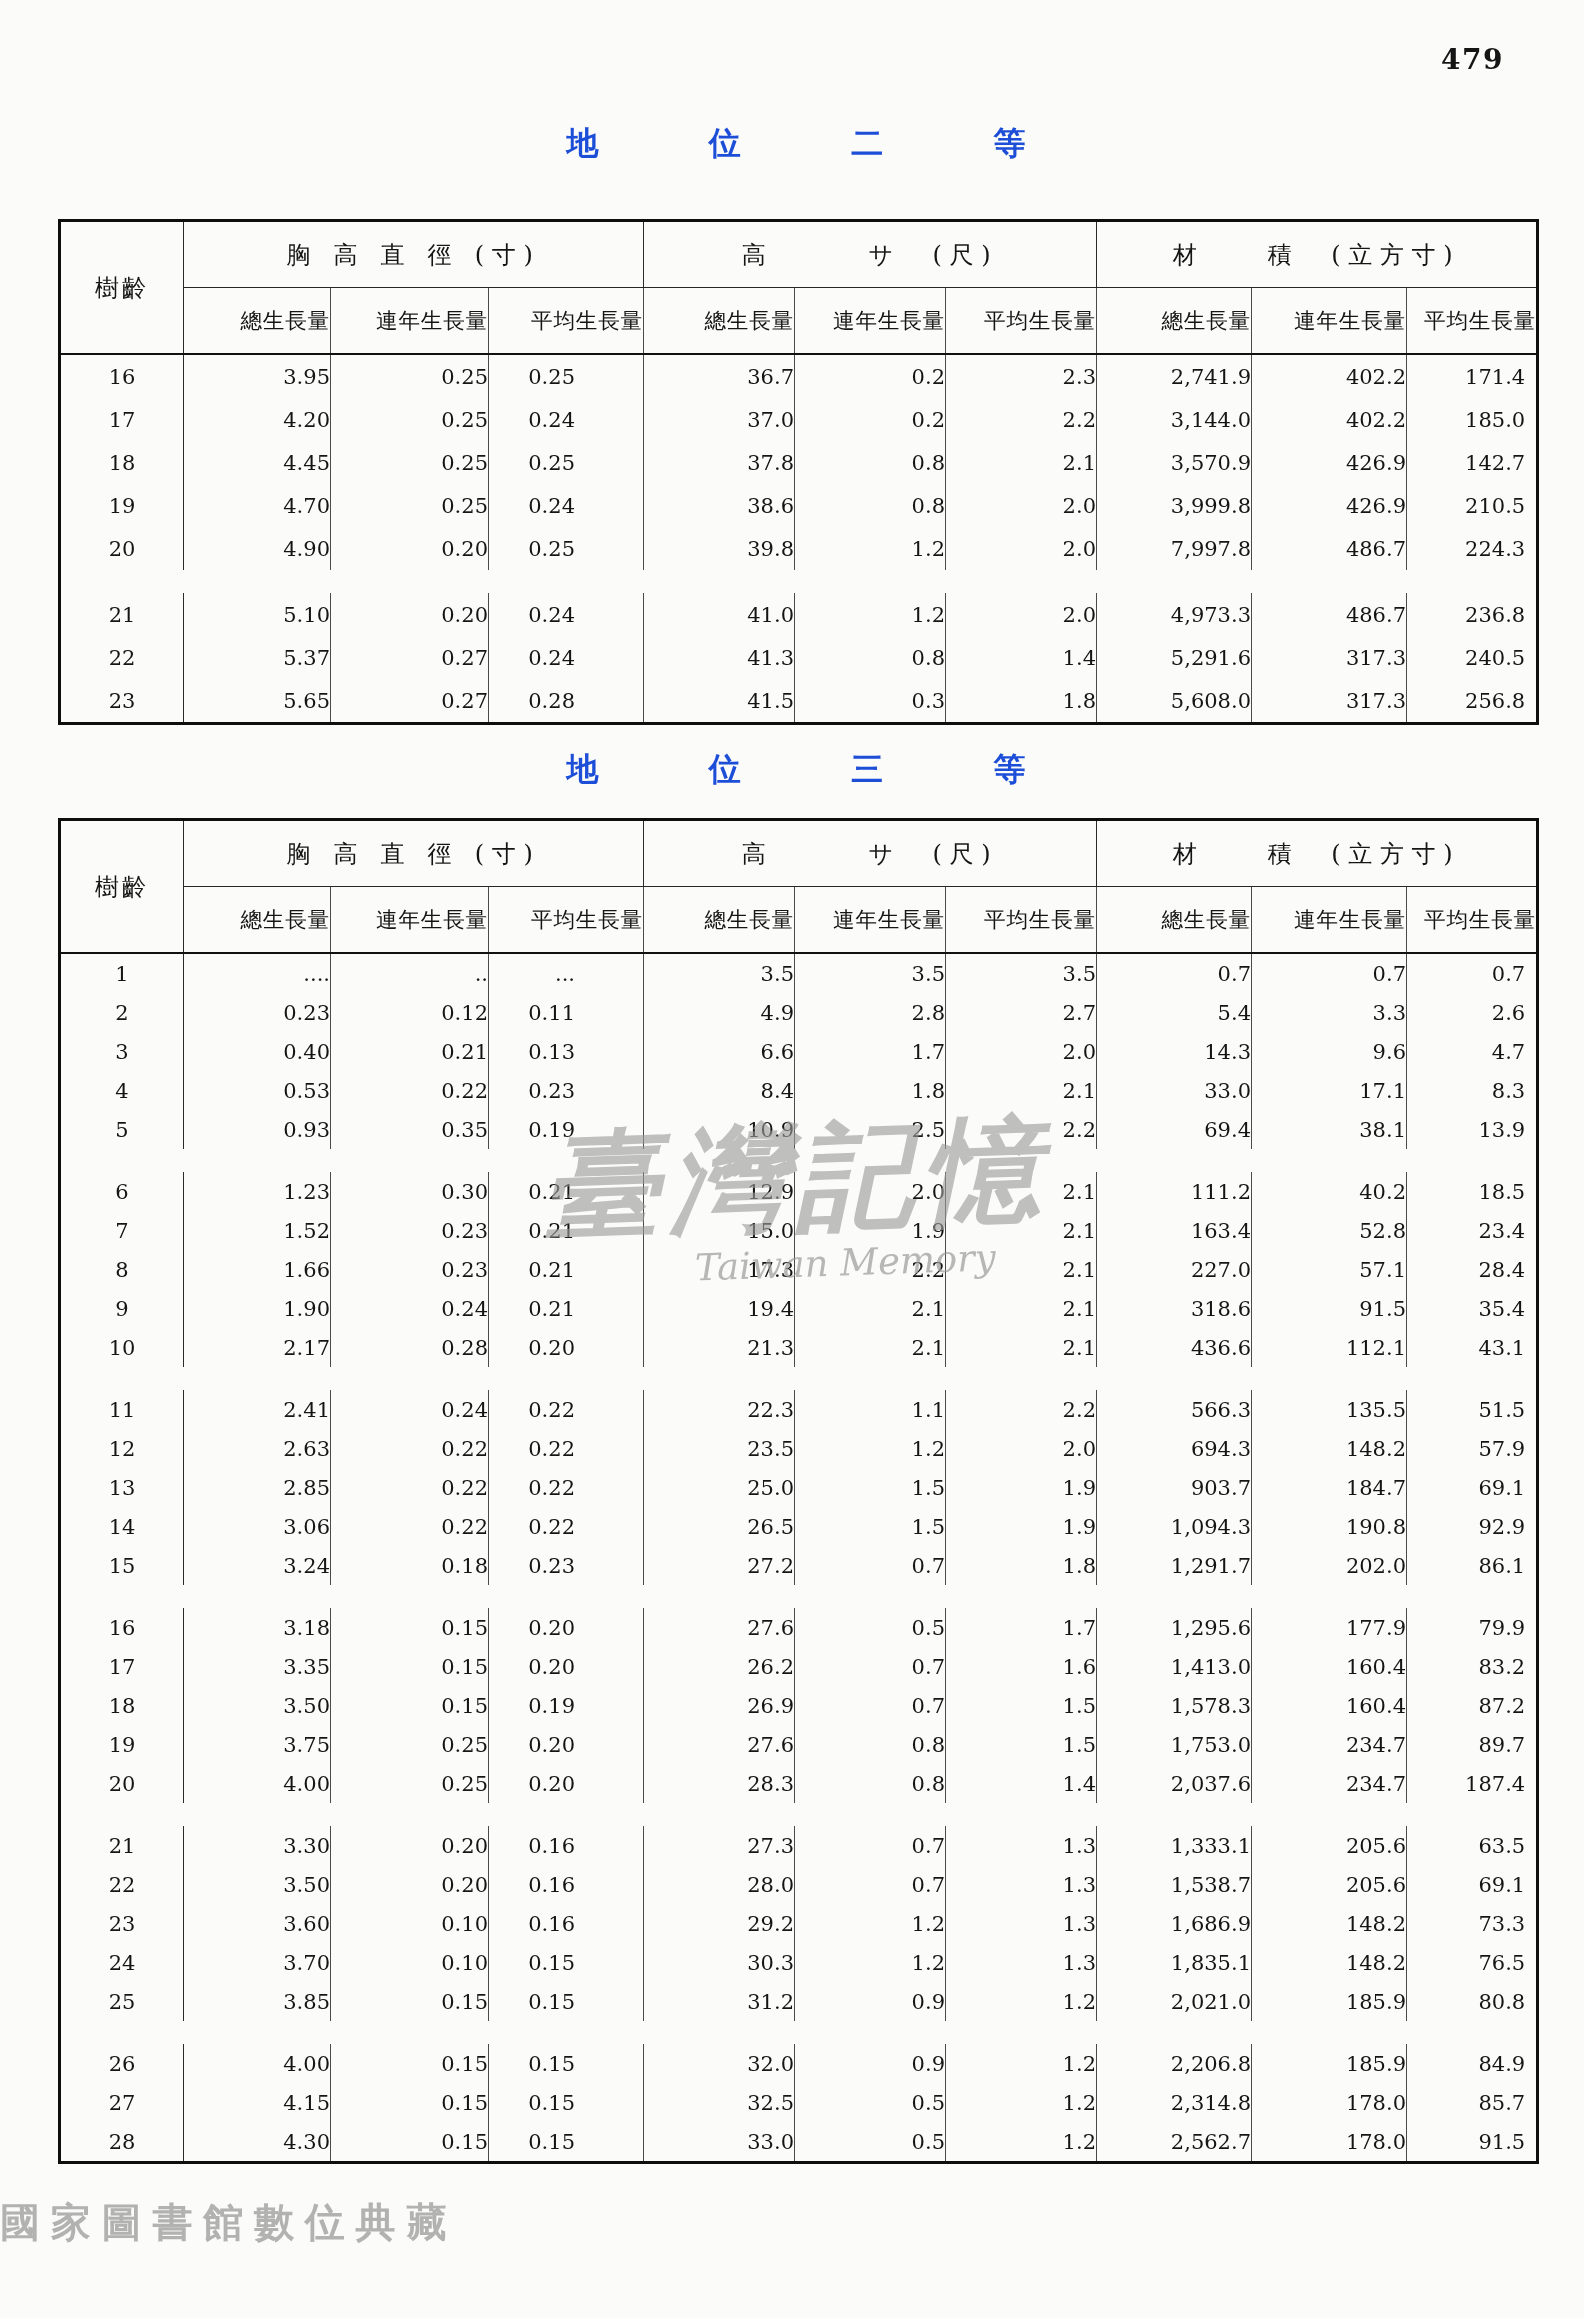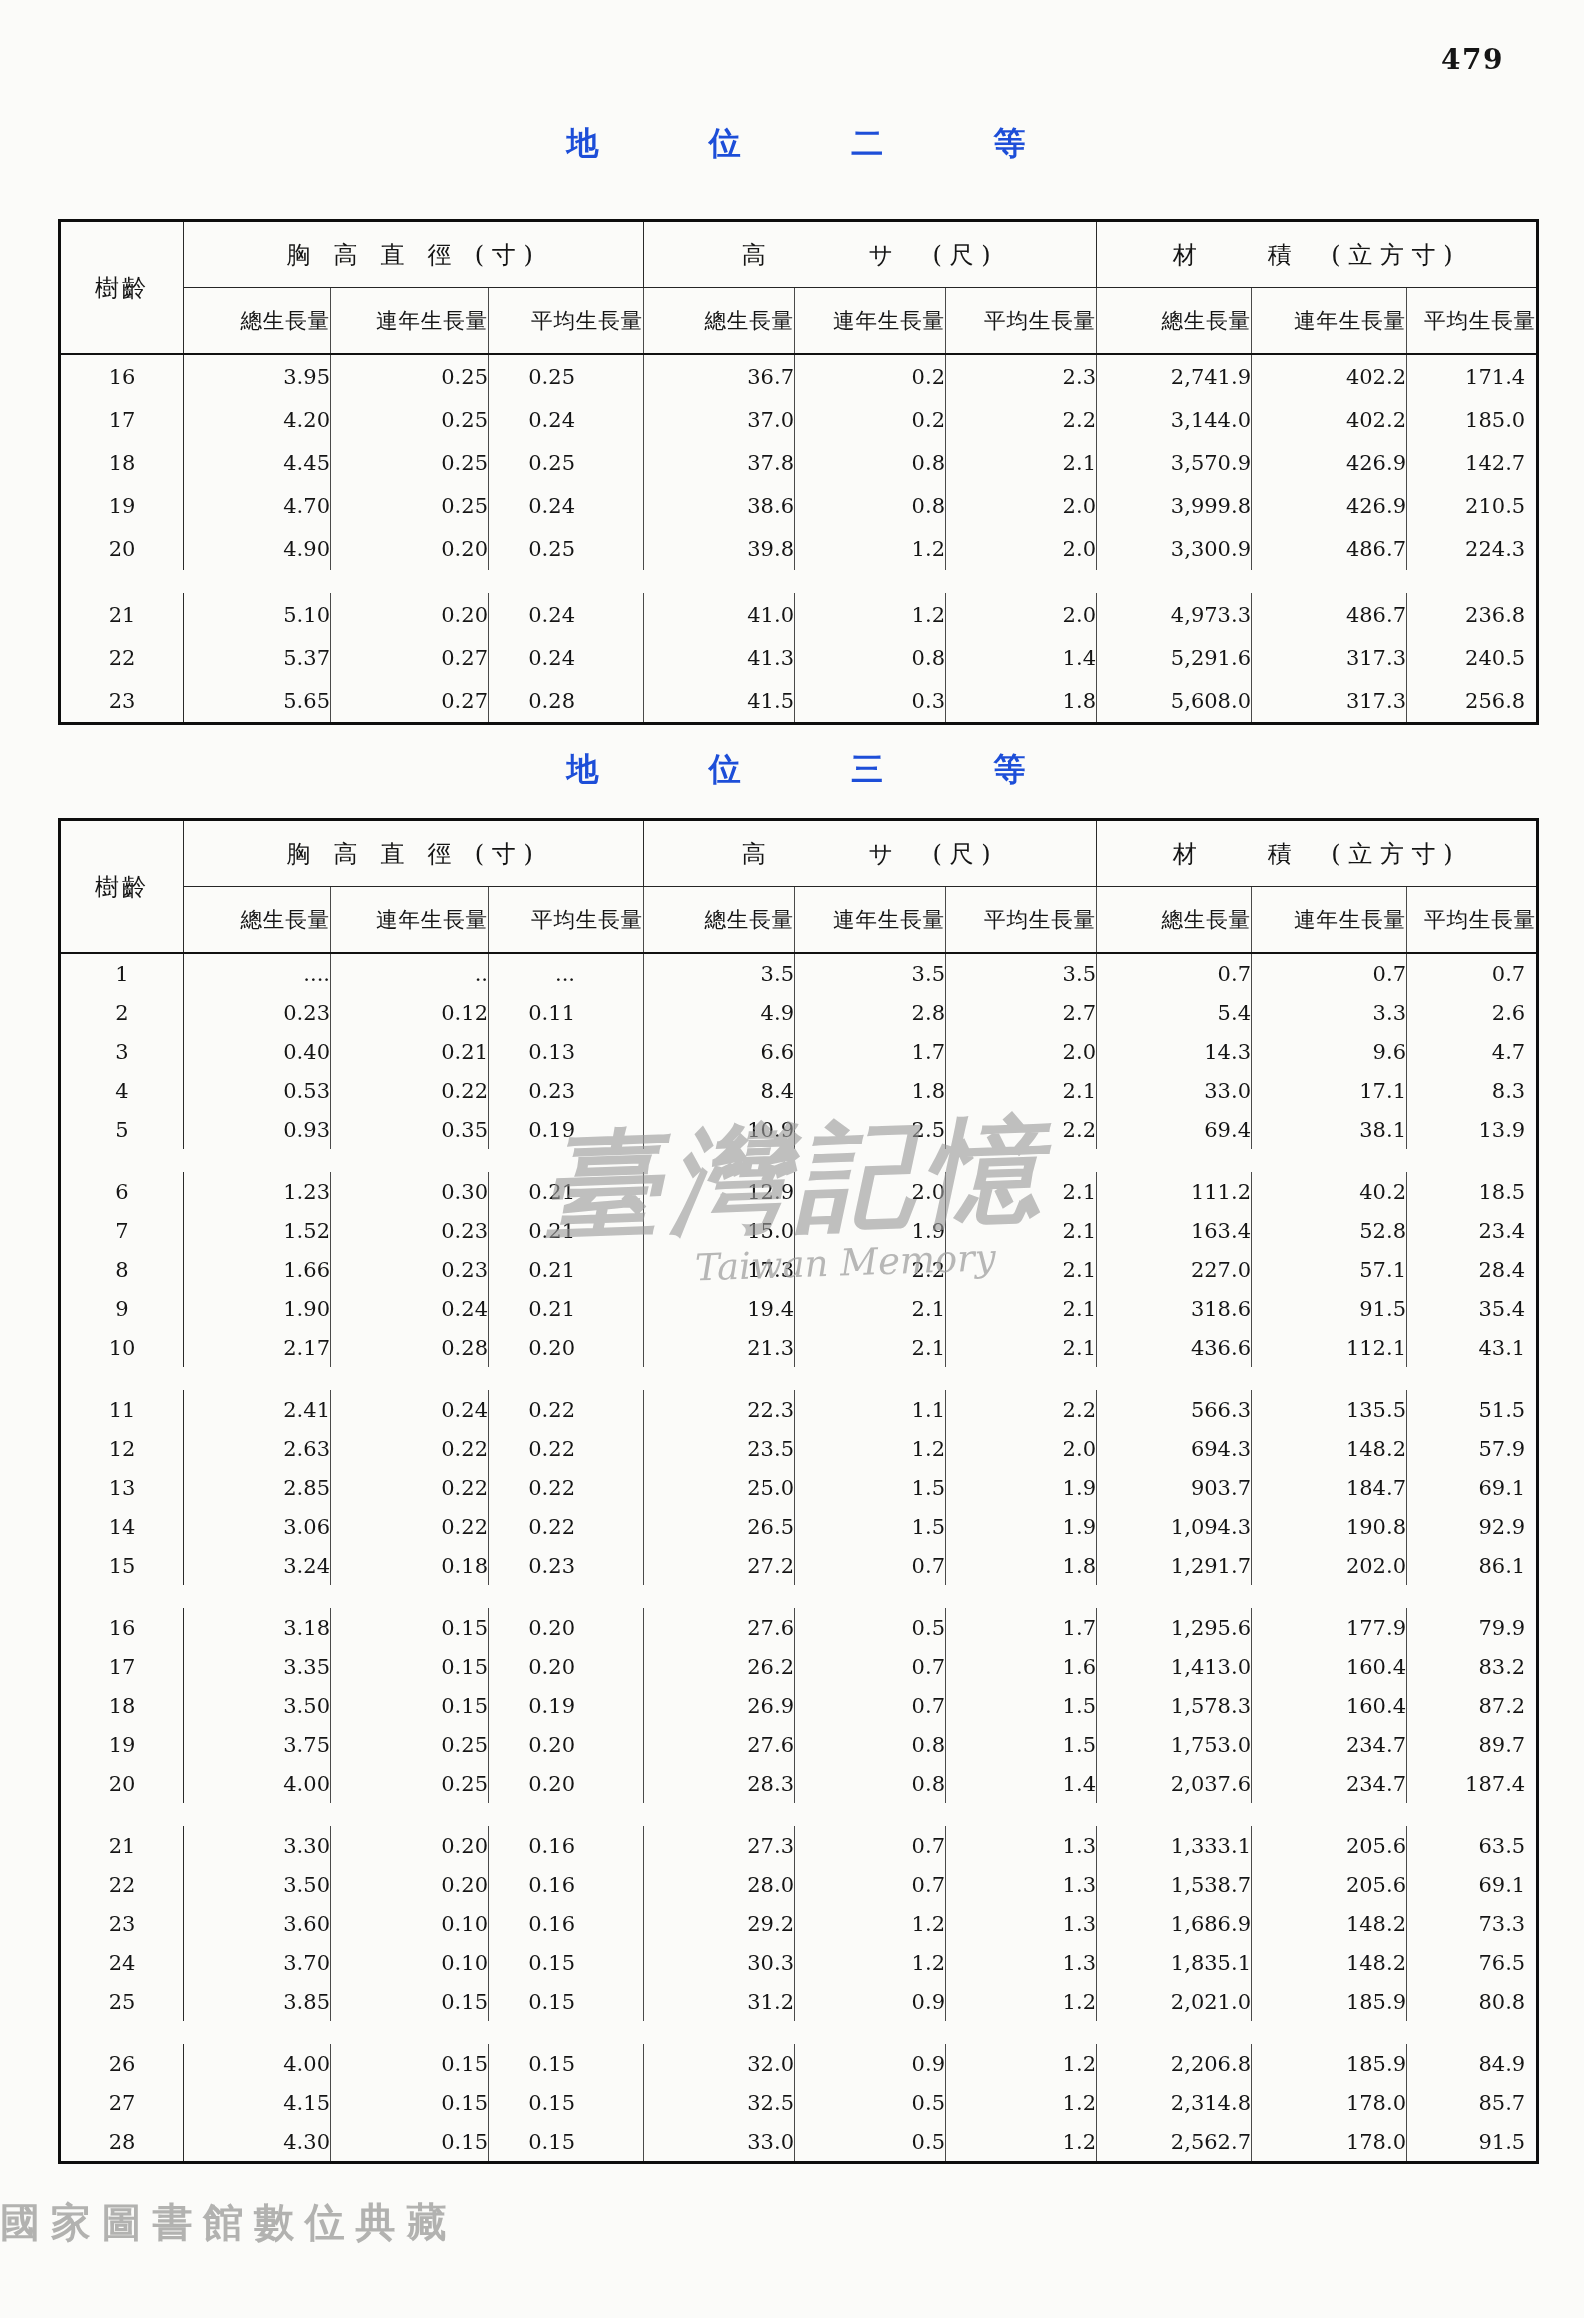--- a/index.html
+++ b/index.html
@@ -169,21 +169,21 @@
         <td class="num">210.5</td>
       </tr>
       <tr>
         <td class="age">20</td>
         <td class="num">4.90</td>
         <td class="num">0.20</td>
         <td class="num">0.25</td>
         <td class="num">39.8</td>
         <td class="num">1.2</td>
         <td class="num">2.0</td>
-        <td class="num">3,300.9</td>
+        <td class="num">7,997.8</td>
         <td class="num">486.7</td>
         <td class="num">224.3</td>
       </tr>
       <tr class="gap">
         <td colspan="10"></td>
       </tr>
       <tr>
         <td class="age">21</td>
         <td class="num">5.10</td>
         <td class="num">0.20</td>

